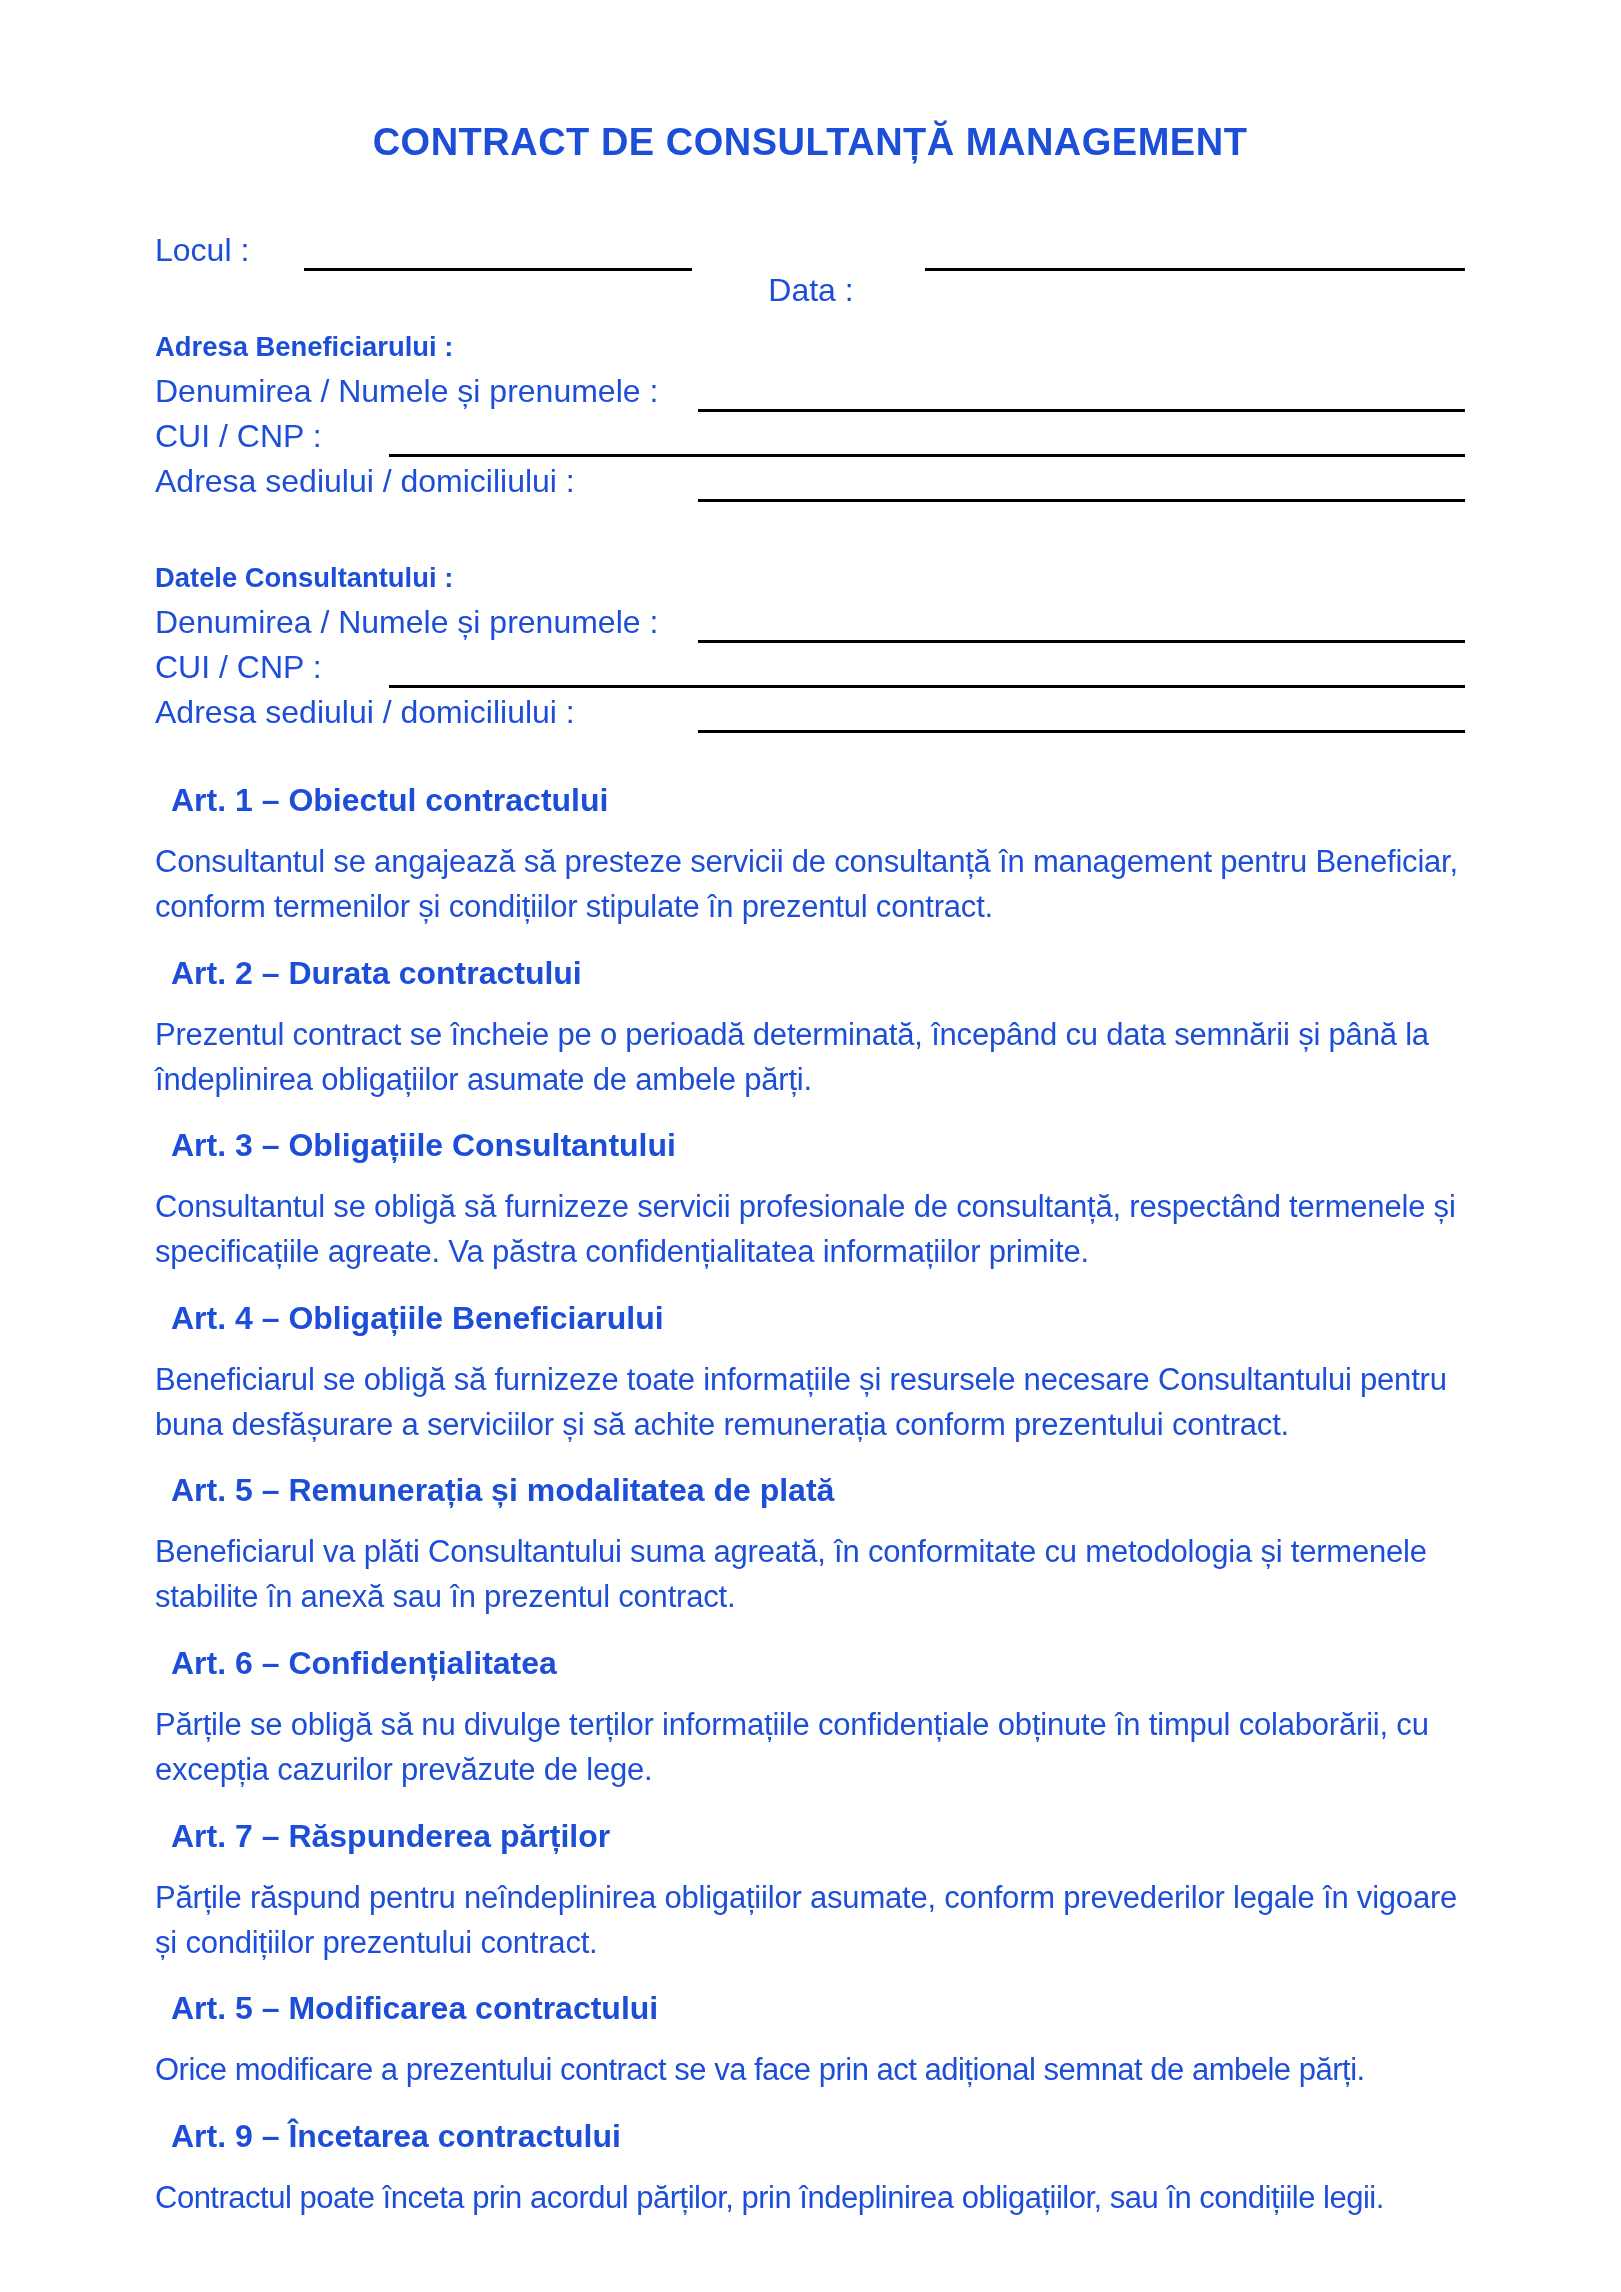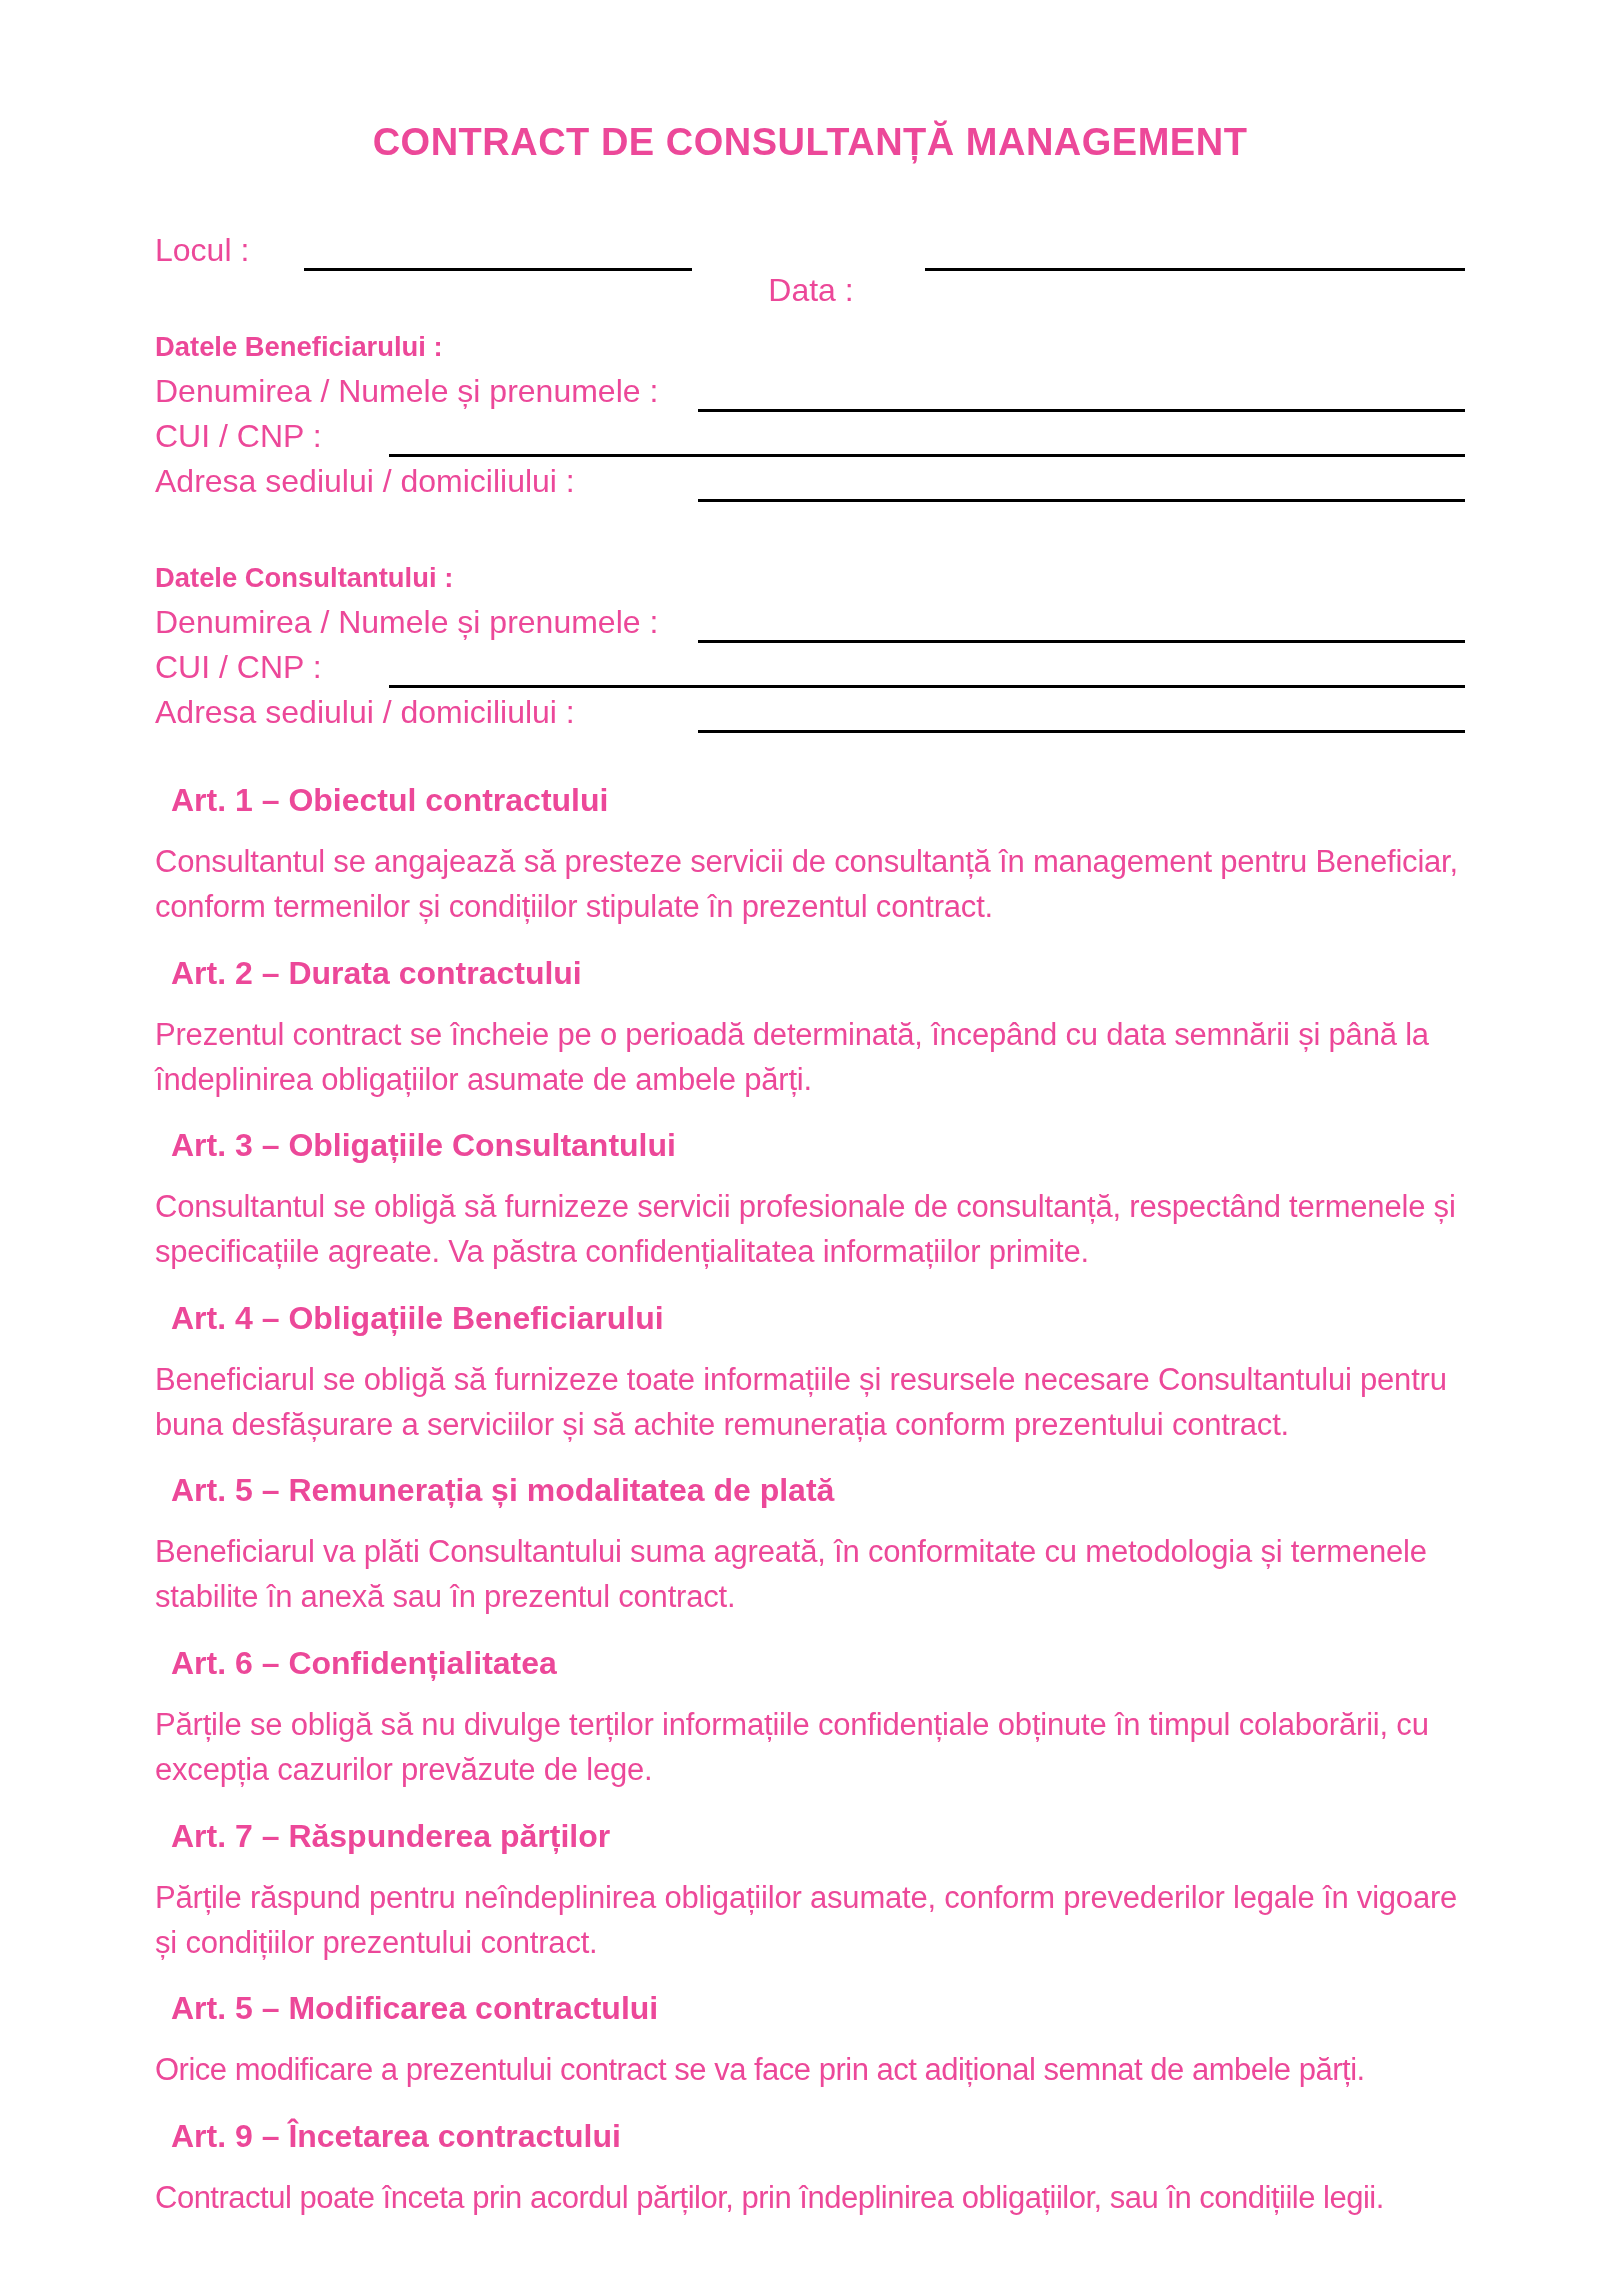--- a/index.html
+++ b/index.html
@@ -3,21 +3,21 @@
 <meta charset="utf-8">
 <style>
   html, body { margin: 0; padding: 0; background: #ffffff; }
   .page {
     position: relative;
     width: 1621px;
     height: 2293px;
     box-sizing: border-box;
     padding: 120px 156px 0 155px;
     background: #ffffff;
-    color: #ec4899;
+    color: #1d4ed8;
     font-family: "Liberation Sans", sans-serif;
     overflow: hidden;
   }
   .title {
     margin: 0;
     font-size: 38px;
     font-weight: bold;
     line-height: 45px;
     text-align: center;
     letter-spacing: 0.5px;
@@ -65,21 +65,21 @@
   <h1 class="title">CONTRACT DE CONSULTANȚĂ MANAGEMENT</h1>
 
   <div class="frow header-row">
     <span class="flabel">Locul :</span>
     <span class="fline line-locul"></span>
     <span class="flabel label-data">Data :</span>
     <span class="fline line-data"></span>
   </div>
 
   <div class="party">
-    <h2 class="party-heading">Datele Beneficiarului :</h2>
+    <h2 class="party-heading">Adresa Beneficiarului :</h2>
     <div class="frow">
       <span class="flabel">Denumirea / Numele și prenumele :</span>
       <span class="fline line-name"></span>
     </div>
     <div class="frow">
       <span class="flabel">CUI / CNP :</span>
       <span class="fline line-cui"></span>
     </div>
     <div class="frow">
       <span class="flabel">Adresa sediului / domiciliului :</span>

